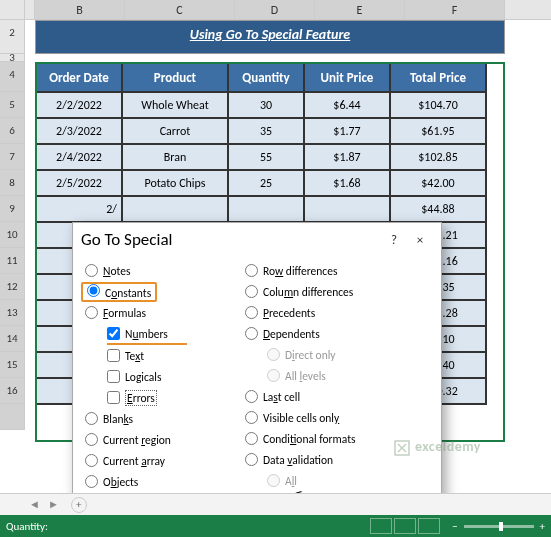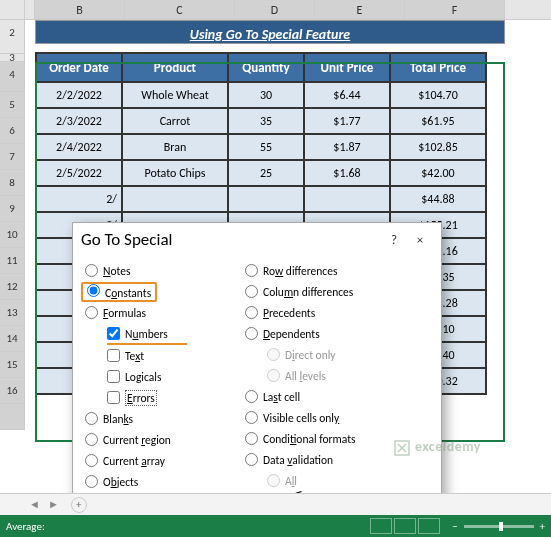--- a/index.html
+++ b/index.html
@@ -110,21 +110,21 @@
     <div class="row-h sel">11</div>
     <div class="row-h sel">12</div>
     <div class="row-h sel">13</div>
     <div class="row-h sel">14</div>
     <div class="row-h sel">15</div>
     <div class="row-h sel">16</div>
     <div class="row-h sel"></div>
   </div>
 
   <div class="grid">
-    <div style="height:24px;display:flex;padding-left:10px">
+    <div style="height:34px;display:flex;padding-left:10px">
       <div class="title-cell">Using Go To Special Feature</div>
     </div>
     <div class="gap-row"></div>
     <div style="padding-left:10px">
     <table class="tbl">
       <tbody>
             <tr>
         <th>Order Date</th>
         <th>Product</th>
         <th>Quantity</th>
@@ -341,21 +341,21 @@
   <span>exceldemy</span>
 </div>
 
 <div class="tab-bar">
   <span class="nav">◄</span>
   <span class="nav">►</span>
   <div class="plus">+</div>
 </div>
 
 <div class="status">
-  <span>Average:</span>
+  <span>Quantity:</span>
   <div class="spacer"></div>
   <div class="views">
     <div class="vbtn"></div>
     <div class="vbtn"></div>
     <div class="vbtn"></div>
   </div>
   <div class="zoom">
     <span>−</span>
     <div class="slider">
         <div class="thumb"></div>

